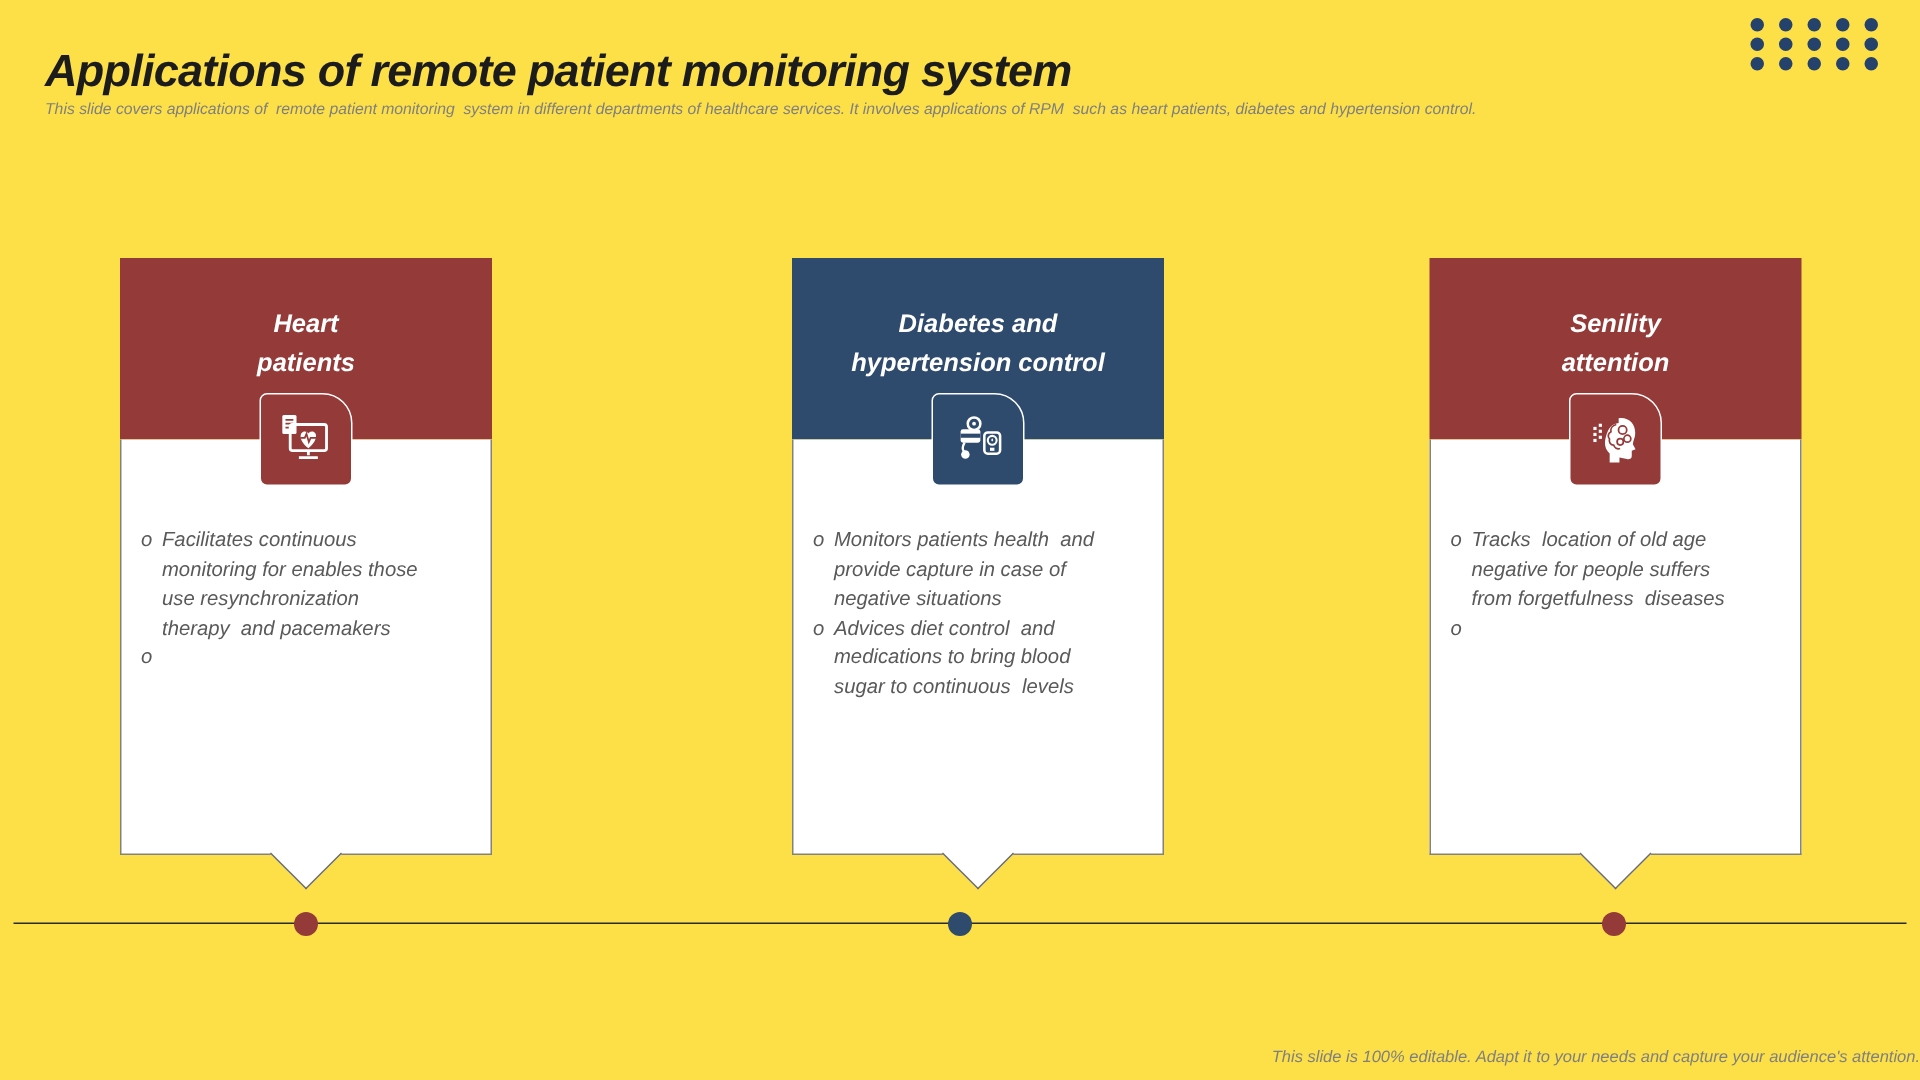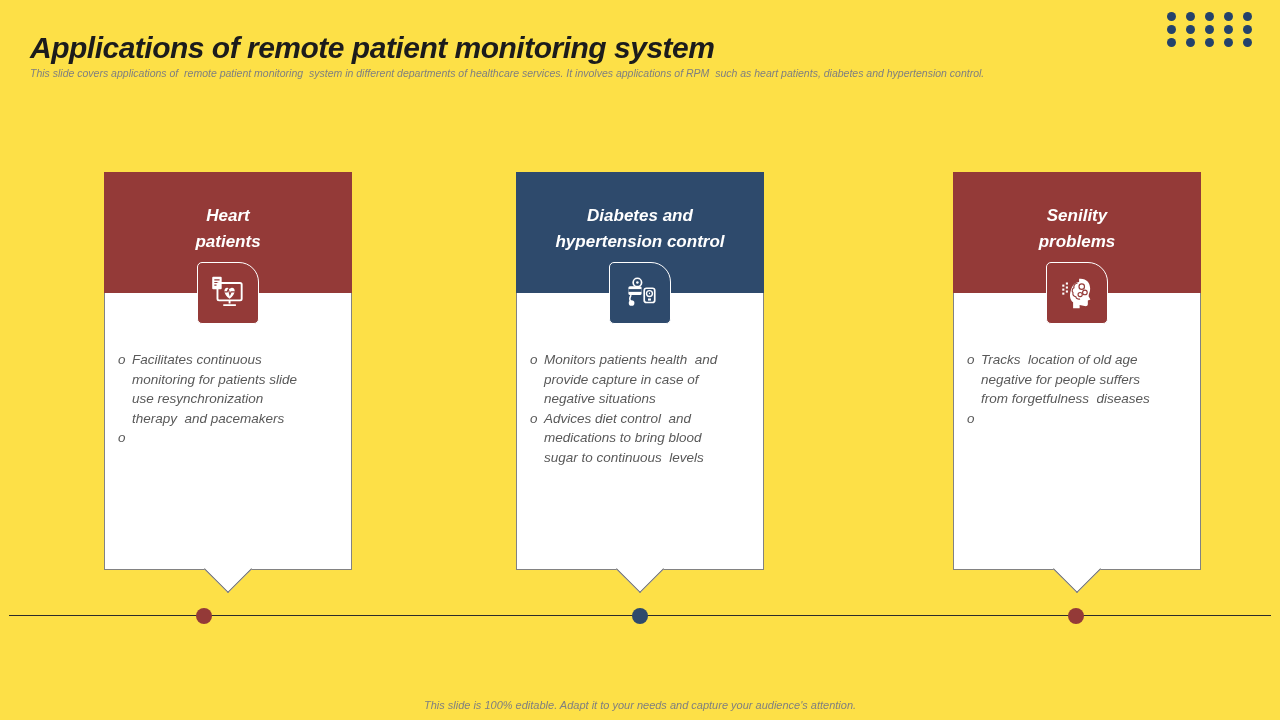--- a/index.html
+++ b/index.html
@@ -26,22 +26,22 @@
   
   .dot-grid {
     position:absolute; top:12px; right:28px;
     display:grid; grid-template-columns:repeat(5,9px);
     grid-auto-rows:9px; column-gap:10px; row-gap:4px;
   }
   .dot-grid span { width:9px; height:9px; border-radius:50%; background:#24426B; display:block; }
 
   
   .card { position:absolute; top:172px; width:248px; height:398px; }
-  .card-1 { left:80px;margin-left:24px; }
-  .card-2 { left:516px; }
+  .card-1 { left:80px; }
+  .card-2 { left:528px; }
   .card-3 { left:953px; }
 
   .card-header {
     position:relative; height:121px;
     display:flex; justify-content:center;
     padding-top:31px;
   }
   .card-header.red  { background:#943A38; }
   .card-header.navy { background:#2E4A6C; }
   .card-title {
@@ -87,21 +87,21 @@
   .timeline-dot {
     position:absolute; top:608px; width:16px; height:16px; border-radius:50%;
   }
   .timeline-dot.d1 { left:196px; }
   .timeline-dot.d2 { left:632px; }
   .timeline-dot.d3 { left:1068px; }
 
   
   .footer-note {
     position:absolute; left:0; right:0; top:699px;
-    text-align:center; font-size:11px; color:#7f7f7f;
+    text-align:right; font-size:11px; color:#7f7f7f;
   }
 </style>
 </head>
 <body>
 
 <div class="slide">
 
   <h1 class="page-title">Applications of remote patient monitoring system</h1>
   <p class="page-subtitle">This slide covers applications of  remote patient monitoring  system in different departments of healthcare services. It involves applications of RPM  such as heart patients, diabetes and hypertension control.</p>
 
@@ -135,21 +135,21 @@
           <path d="M20.5 24.5c-6.5-4.8-5.7-10.5-2.3-10.5 1.5 0 2.3 1.2 2.3 1.2s.8-1.2 2.3-1.2c3.4 0 4.2 5.7-2.3 10.5z" fill="#fff"></path>
           <polyline points="15.5,18 18.2,18 19.3,15.4 20.8,20.6 21.9,18 25.5,18" stroke="#943A38" stroke-width="1.1" fill="none"></polyline>
           <path d="M20.5 26v3M14.5 30.5h12" stroke="#fff" stroke-width="1.8"></path>
         </svg>
       </div>
     </div>
     <div class="card-body">
       <div class="bullet">
         <span class="bullet-marker">o</span>
         <span class="bullet-text">Facilitates continuous
-monitoring for patients slide
+monitoring for enables those
 use resynchronization
 therapy  and pacemakers</span>
       </div>
       <div class="bullet">
         <span class="bullet-marker">o</span>
       </div>
       <div class="card-pointer"></div>
     </div>
   </div>
 
@@ -185,21 +185,21 @@
 medications to bring blood
 sugar to continuous  levels</span>
       </div>
       <div class="card-pointer"></div>
     </div>
   </div>
 
   <div class="card card-3">
     <div class="card-header red">
       <div class="card-title">Senility
-problems</div>
+attention</div>
       <div class="icon-badge red">
         <svg width="40" height="40" viewBox="0 0 38 38" fill="none">
           <path d="M21 5.5c6.5-.8 10.5 3.5 10.5 9.5 0 3-1.5 5-1.5 7l1.7 3.2-2.4 1v3.2c0 1.7-1.5 2.4-3.1 2l-4.7-1v3.1h-6.2v-5.6c-2.9-2.6-3.7-6.3-2.3-10.9 1.4-5.5 4-8 8-8.5z" fill="#fff"></path>
           <path d="M19.5 9.5c-2.4.6-3.8 2.5-3.4 4.6-1.9 1-2.2 3.2-.9 4.6-.6 2 .7 3.7 2.7 3.9.4 1.8 2.2 2.7 4 2.1" stroke="#943A38" stroke-width="1.1"></path>
           <circle cx="23.5" cy="13" r="2.6" stroke="#943A38" stroke-width="1.1"></circle>
           <circle cx="26.5" cy="18.5" r="2.2" stroke="#943A38" stroke-width="1.1"></circle>
           <circle cx="22" cy="20.5" r="2" stroke="#943A38" stroke-width="1.1"></circle>
           <rect x="5" y="11" width="2" height="2" fill="#fff"></rect>
             <rect x="8.4" y="12.8" width="2" height="2" fill="#fff"></rect>
           <rect x="5" y="14.8" width="2" height="2" fill="#fff"></rect>

